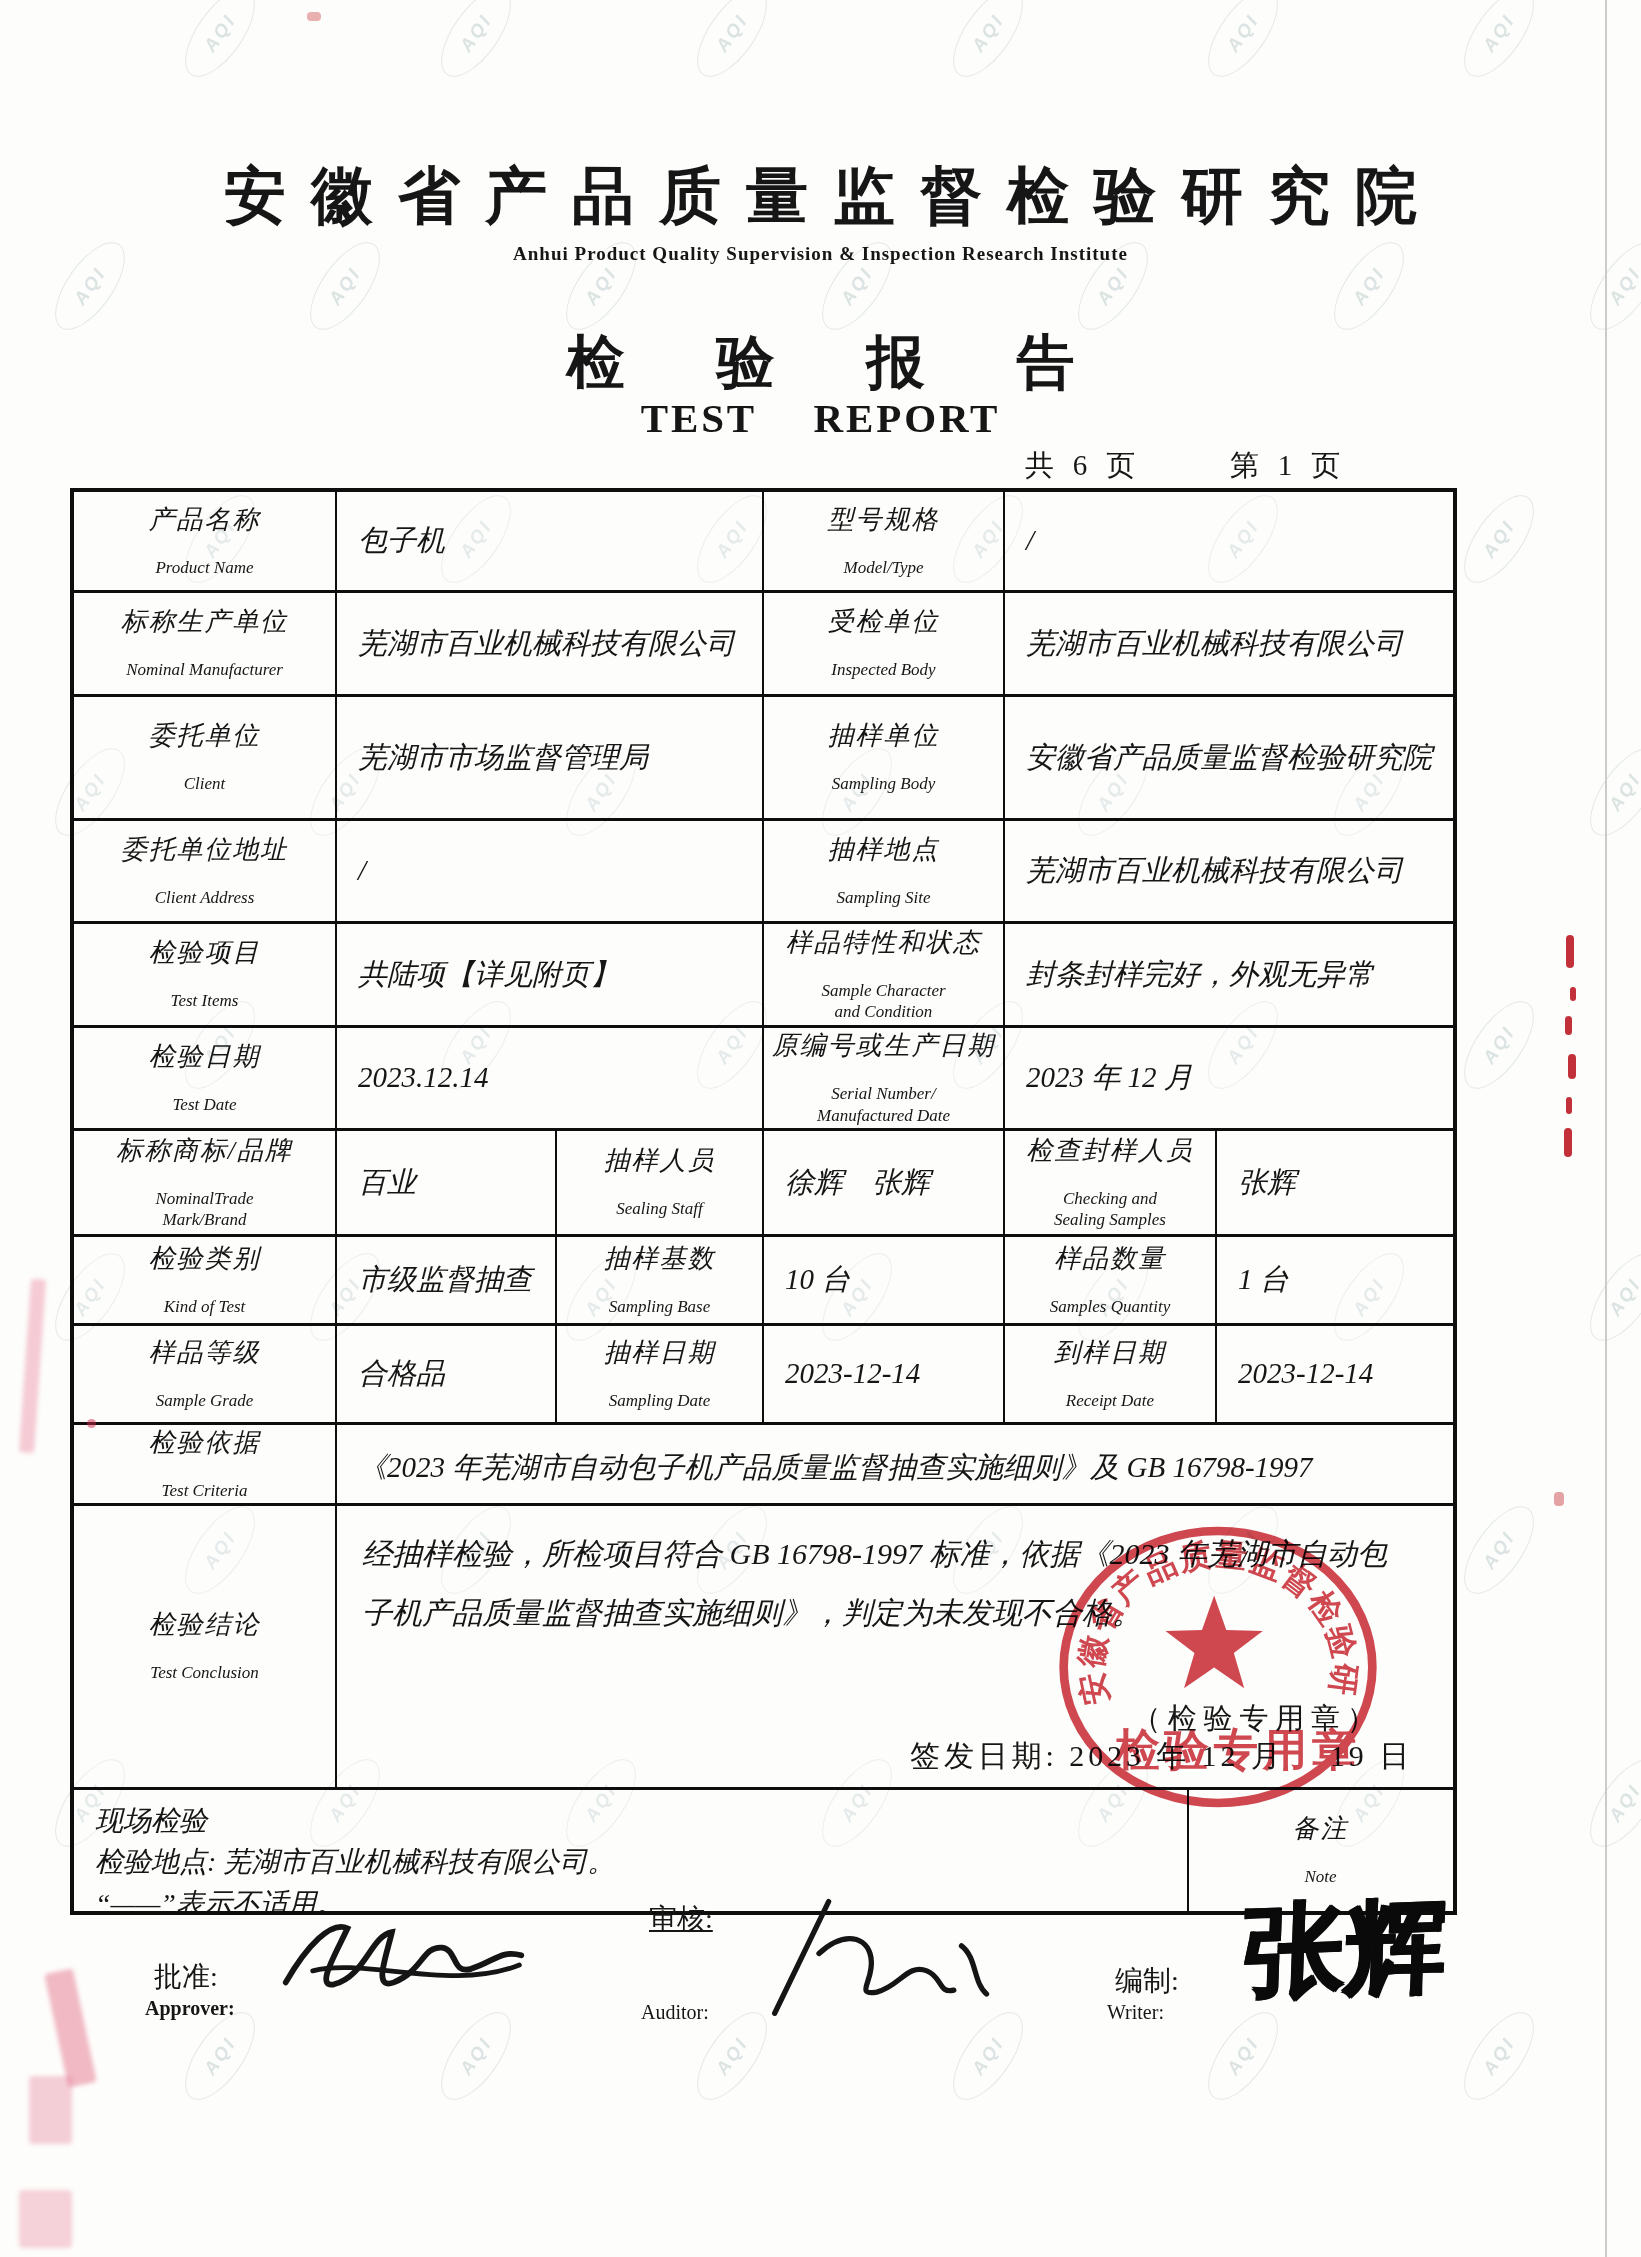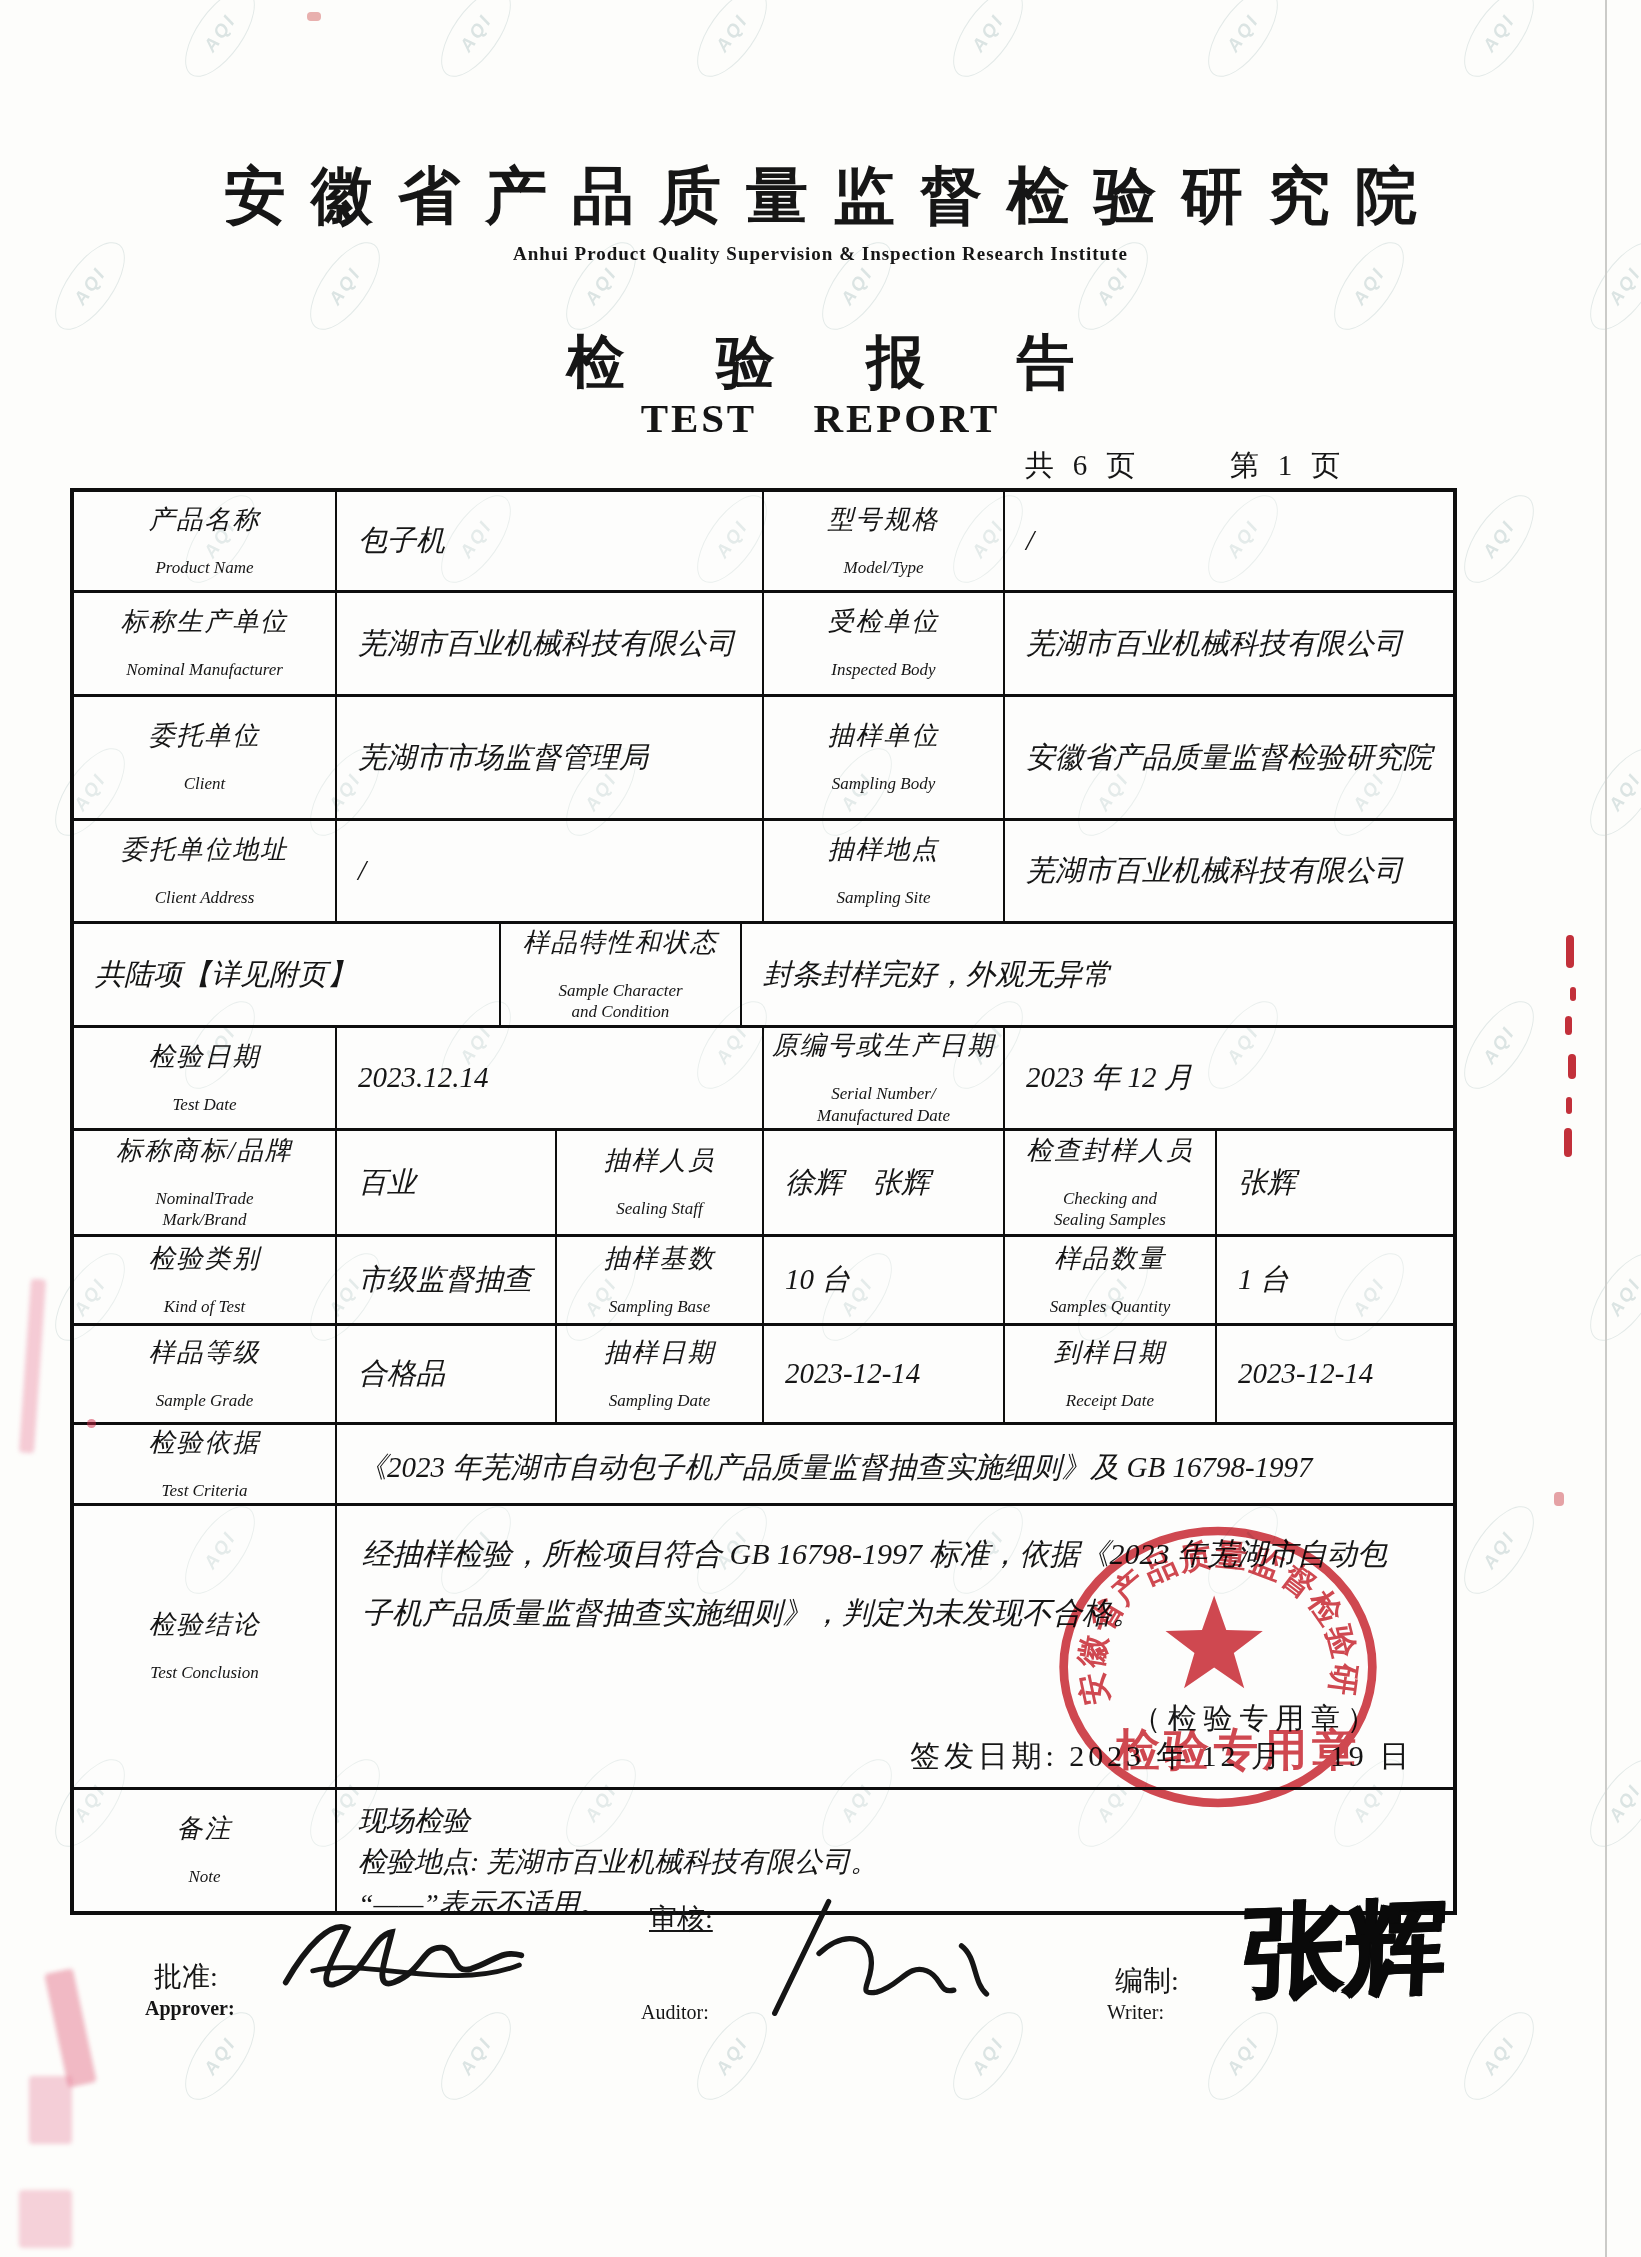--- a/index.html
+++ b/index.html
@@ -198,20 +198,24 @@
         </div>
       <div class="cell c2 val">/</div>
       <div class="cell c3 lbl">
           <div class="cn">抽样地点</div>
           <div class="en">Sampling Site</div>
         </div>
       <div class="cell c4 val">芜湖市百业机械科技有限公司</div>
     </div>
 
     <div class="row h4">
+      <div class="cell c1 lbl">
+          <div class="cn">检验项目</div>
+          <div class="en">Test Items</div>
+        </div>
       <div class="cell c2 val">共陆项【详见附页】</div>
       <div class="cell c3 lbl">
           <div class="cn">样品特性和状态</div>
           <div class="en">Sample Character
 and Condition</div>
         </div>
       <div class="cell c4 val">封条封样完好，外观无异常</div>
     </div>
 
     <div class="row h5">
@@ -294,27 +298,27 @@
 
     <div class="row h10">
       <div class="cell c1 lbl">
           <div class="cn">检验结论</div>
           <div class="en">Test Conclusion</div>
         </div>
       <div class="cell cwide val concl">经抽样检验，所检项目符合 GB 16798-1997 标准，依据《2023 年芜湖市自动包子机产品质量监督抽查实施细则》，判定为未发现不合格。</div>
     </div>
 
     <div class="row h11">
-      <div class="cell c1 lbl">
-          <div class="cn">备注</div>
-          <div class="en">Note</div>
-        </div>
       <div class="cell cwide val note-v">现场检验
 检验地点: 芜湖市百业机械科技有限公司。
 “——”表示不适用。</div>
+      <div class="cell c1 lbl">
+          <div class="cn">备注</div>
+          <div class="en">Note</div>
+        </div>
     </div>
 
   </div>
 
   <div class="seal-note">（检验专用章）</div>
   <div class="issue-date">签发日期: 2023 年 12 月　 19 日</div>
 
   <svg class="stamp" width="328" height="290" viewBox="0 0 340 300">
     <ellipse cx="170" cy="150" rx="160" ry="141" fill="none" stroke="#c8252f" stroke-width="9"></ellipse>
     <path id="stampArc" d="M 57.2,185.9 A 120,105 0 1 1 282.8,185.9" fill="none"></path>

